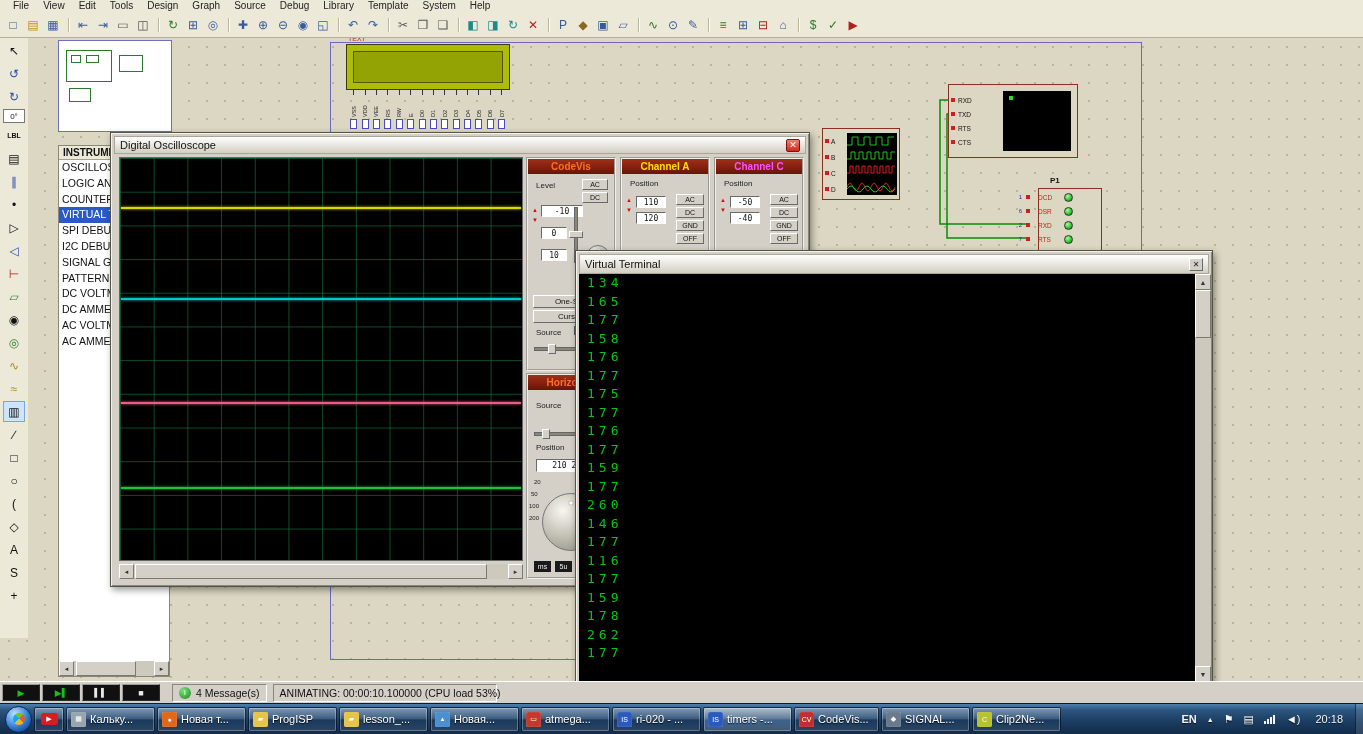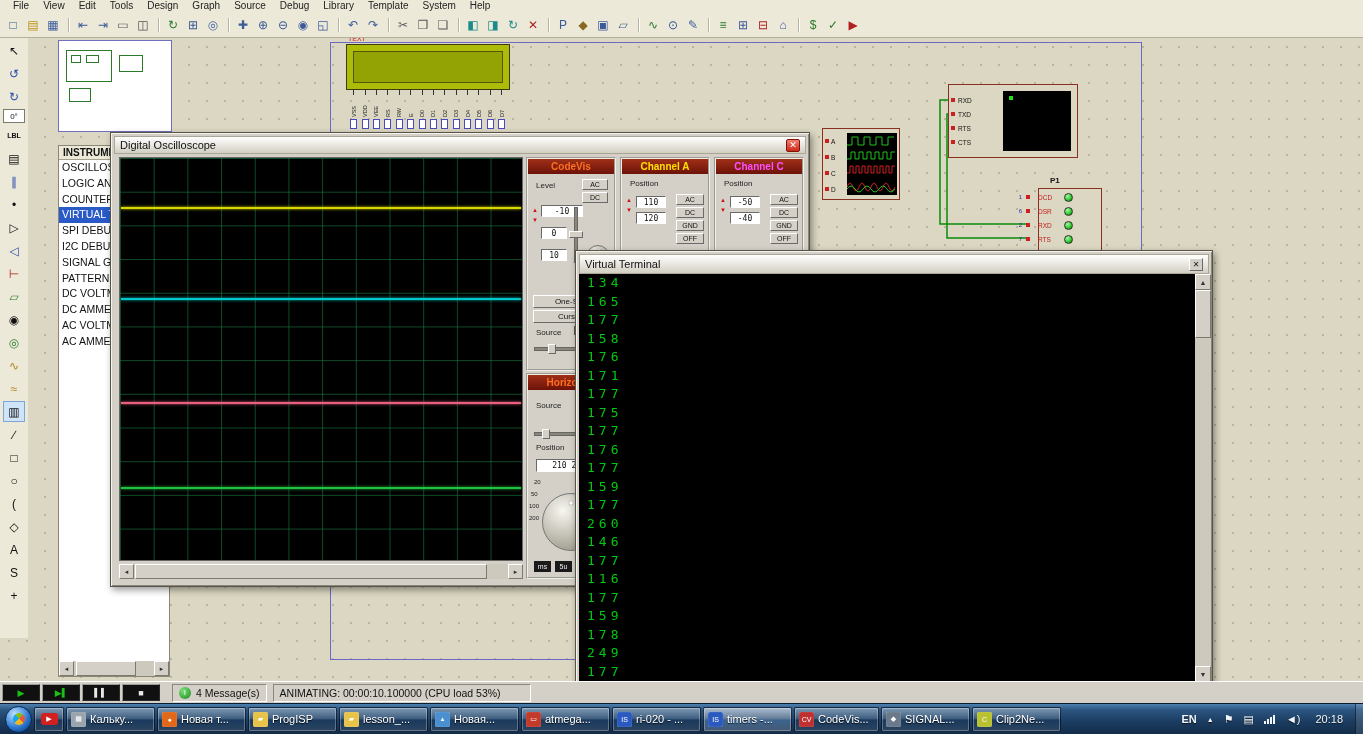--- a/index.html
+++ b/index.html
@@ -488,36 +488,35 @@
     <span>Virtual Terminal</span>
     <div class="graybtn">✕</div>
   </div>
   <div class="term-content" style="left:3px;top:23px;width:616px;height:408px">
 
   <div class="term-line">134</div>
       <div class="term-line">165</div>
       <div class="term-line">177</div>
       <div class="term-line">158</div>
       <div class="term-line">176</div>
-      <div class="term-line">171</div>
       <div class="term-line">177</div>
       <div class="term-line">175</div>
       <div class="term-line">177</div>
       <div class="term-line">176</div>
       <div class="term-line">177</div>
       <div class="term-line">159</div>
       <div class="term-line">177</div>
       <div class="term-line">260</div>
       <div class="term-line">146</div>
       <div class="term-line">177</div>
       <div class="term-line">116</div>
       <div class="term-line">177</div>
       <div class="term-line">159</div>
       <div class="term-line">178</div>
-      <div class="term-line">249</div>
+      <div class="term-line">262</div>
       <div class="term-line">177</div>
     </div>
   <div style="position:absolute;left:619px;top:23px;width:16px;height:408px;background:#cdc9bd">
     <div class="sbbtn" style="width:16px;height:16px">▲</div>
     <div class="sbthumb" style="position:absolute;left:0;top:16px;width:16px;height:48px"></div>
     <div class="sbbtn" style="position:absolute;left:0;bottom:0;width:16px;height:16px">▼</div>
   </div>
   <div style="position:absolute;left:3px;top:431px;width:616px;height:16px;background:#cdc9bd;display:flex">
     <div class="sbbtn" style="width:16px;height:16px">◂</div>
     <div class="sbthumb" style="width:70px;height:16px;margin-left:1px"></div>
@@ -537,21 +536,21 @@
   <div class="simbtn">
       <span style="color:#e8e8e8;font-size:8px;letter-spacing:1px">▌▌</span>
     </div>
   <div class="simbtn">
       <span style="color:#e8e8e8;font-size:9px">■</span>
     </div>
   <div class="inpanel" style="margin-left:12px">
     <span style="width:12px;height:12px;border-radius:50%;background:radial-gradient(circle at 35% 30%,#7ae07a,#1a8a1a);color:#fff;font-size:8px;line-height:12px;text-align:center;margin-right:5px">i</span>
     <span>4 Message(s)</span>
   </div>
-  <div class="inpanel" style="width:258px">
+  <div class="inpanel" style="width:224px">
     <span>ANIMATING: 00:00:10.100000 (CPU load 53%)</span>
   </div>
 </div>
 
 <div class="abs taskbar">
   <div class="orb">
       <div class="orbflag"></div>
     </div>
   <div class="glass" style="width:30px;justify-content:center">
     <span style="width:17px;height:12px;background:#d02020;border-radius:3px;color:#fff;font-size:7px;display:flex;align-items:center;justify-content:center">▶</span>

